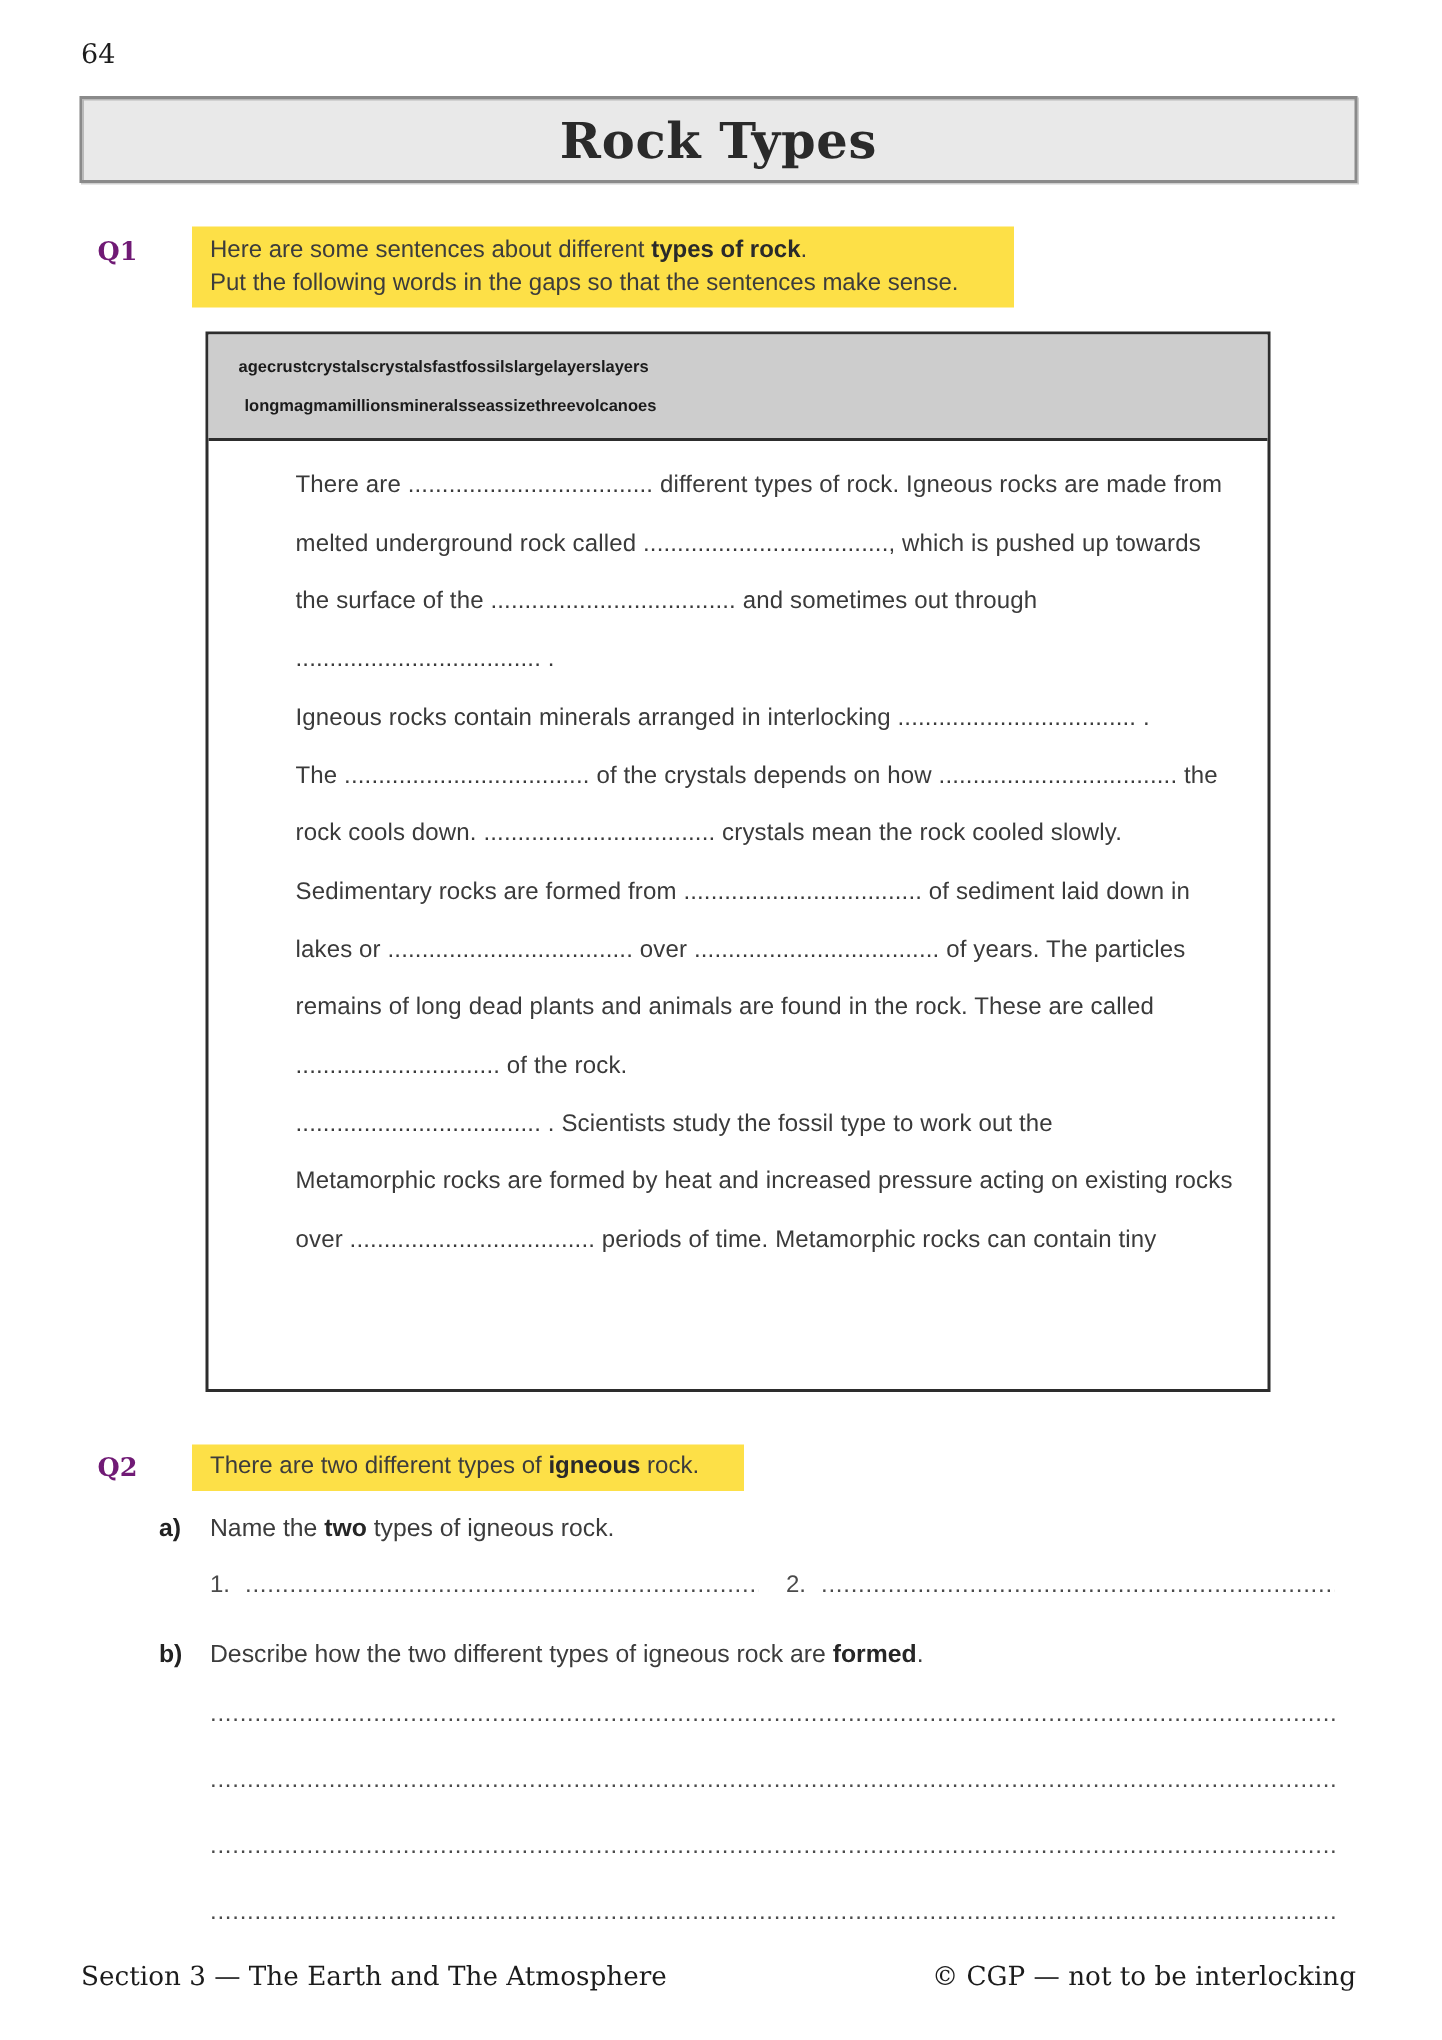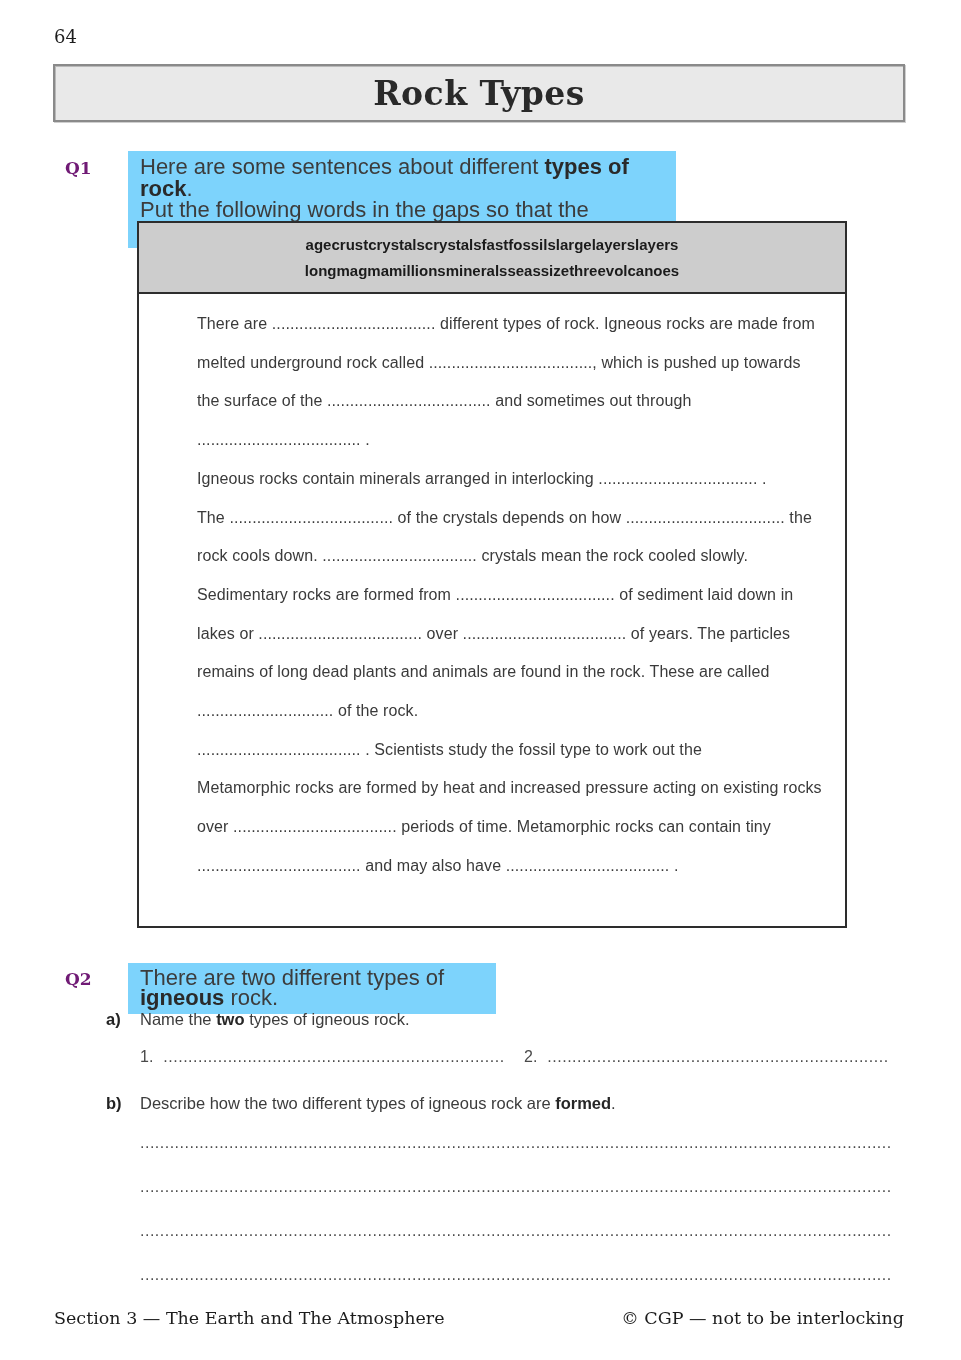--- a/index.html
+++ b/index.html
@@ -30,38 +30,38 @@
     font-size:33px;letter-spacing:0.5px;color:#2a2a2a;
   }
   .q-label{
     position:absolute;
     font-size:17px;font-weight:bold;color:#701a75;
     font-family:"DejaVu Serif",serif;
   }
   .q1-label{left:65px;top:158px;}
   .q2-label{left:65px;top:969px;}
   .q-intro{
-    position:absolute;background:#7dd3fc;
-    font-size:22px;color:#3c3c3c;line-height:21.5px;
+    position:absolute;background:#fde047;
+    font-size:16px;color:#3c3c3c;line-height:21.5px;
     padding:5px 10px 6px 12px;
   }
   .q1-intro{left:128px;top:151px;width:526px;}
   .q2-intro{left:128px;top:963px;width:346px;line-height:20px;}
   .q-intro b{color:#2a2a2a;}
   .bank-passage-box{
     position:absolute;left:137px;top:221px;width:706px;height:703px;
     border:2px solid #2d2d2d;background:#ffffff;
   }
   .word-bank{
     background:#cdcdcd;border-bottom:2px solid #2d2d2d;
     padding:9px 0 8px 0;
   }
   .bank-row{
-    display:flex;justify-content:center;
-    font-size:15px;font-weight:bold;color:#1b1b1b;
+    display:flex;justify-content:flex-start;
+    font-size:11px;font-weight:bold;color:#1b1b1b;
     line-height:26px;
   }
   .bank-row-1{padding:0 20px;}
   .bank-row-2{padding:0 24px;}
   .passage{
     padding:11px 17px 0 17px;
     font-size:16px;color:#3a3a3a;
   }
   .passage-line{
     line-height:38.7px;
@@ -157,21 +157,20 @@
       <div class="passage-line">Igneous rocks contain minerals arranged in interlocking ................................... .</div>
       <div class="passage-line">The .................................... of the crystals depends on how ................................... the</div>
       <div class="passage-line">rock cools down.  .................................. crystals mean the rock cooled slowly.</div>
       <div class="passage-line">Sedimentary rocks are formed from ................................... of sediment laid down in</div>
       <div class="passage-line">lakes or .................................... over .................................... of years.  The particles</div>
       <div class="passage-line">remains of long dead plants and animals are found in the rock.  These are called</div>
       <div class="passage-line">.............................. of the rock.</div>
       <div class="passage-line">.................................... .  Scientists study the fossil type to work out the</div>
       <div class="passage-line">Metamorphic rocks are formed by heat and increased pressure acting on existing rocks</div>
       <div class="passage-line">over .................................... periods of time.  Metamorphic rocks can contain tiny</div>
-      <div class="passage-line">.................................... and may also have .................................... .</div>
     </div>
   </div>
 
   <div class="q-label q2-label">Q2</div>
 
   <div class="q-intro q2-intro">
     <span>There are two different types of </span><b>igneous</b><span> rock.</span>
   </div>
 
   <div class="part-label a-label">a)</div>

